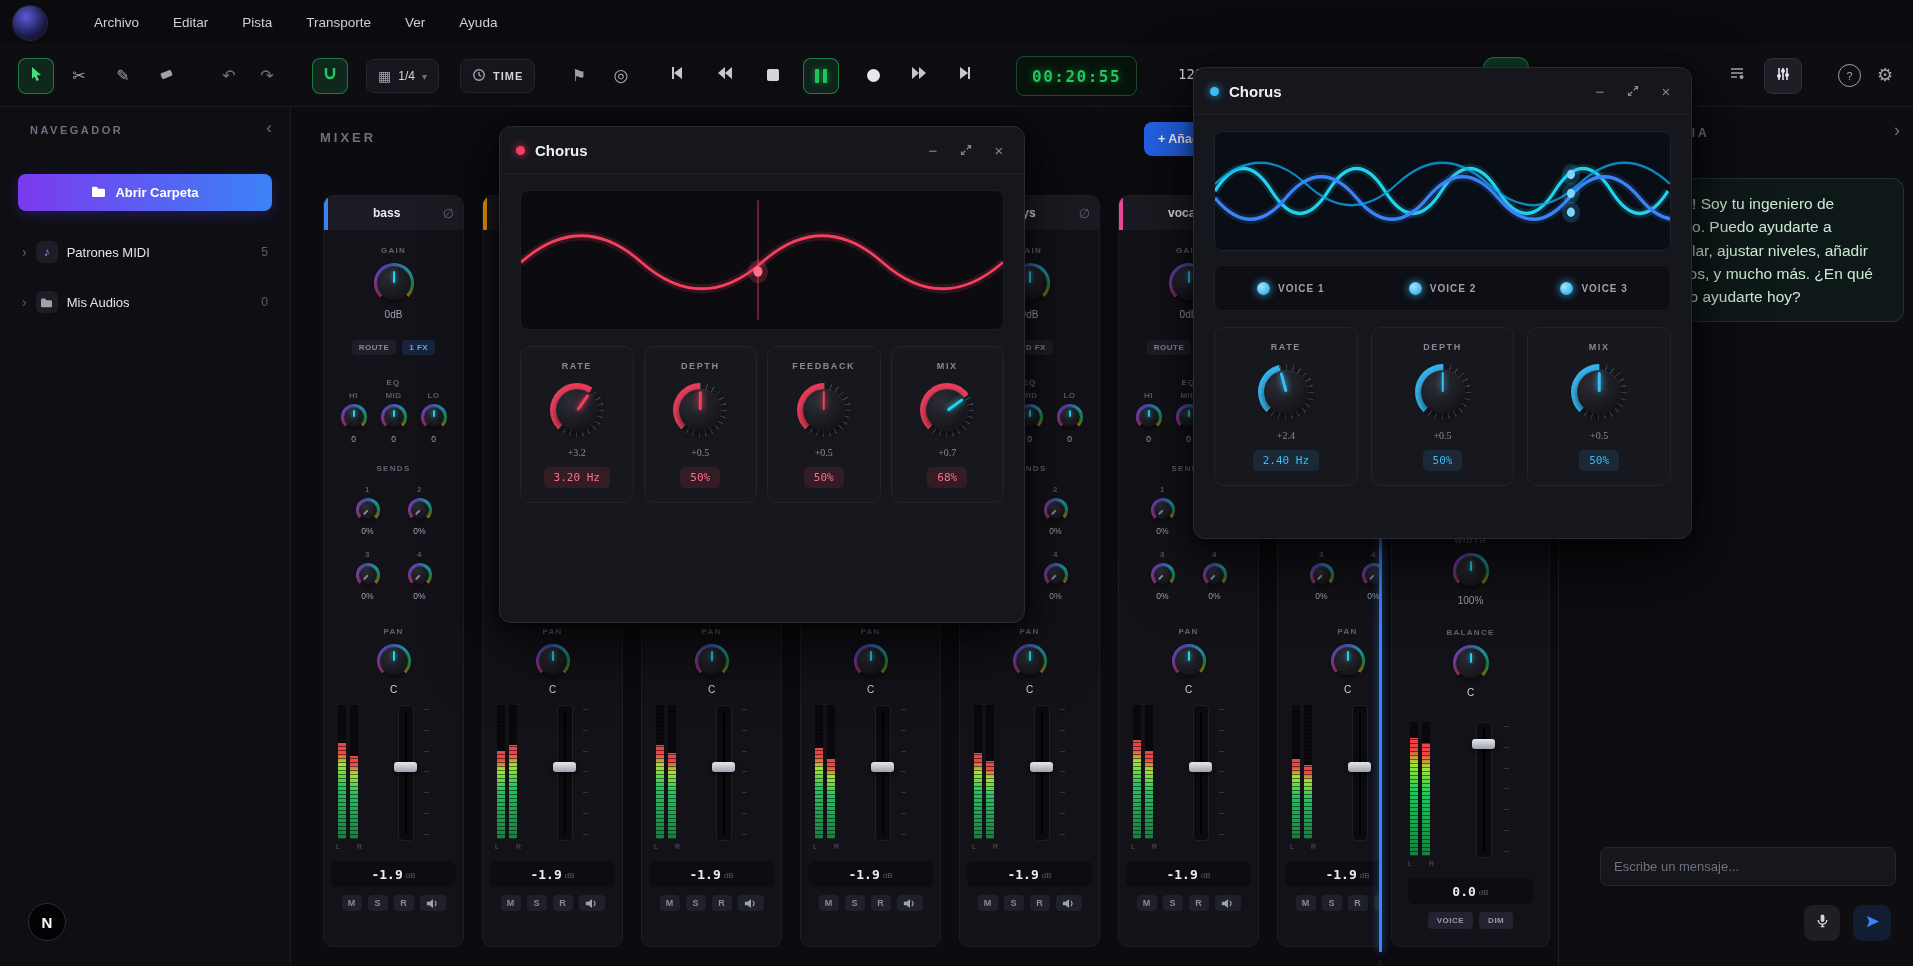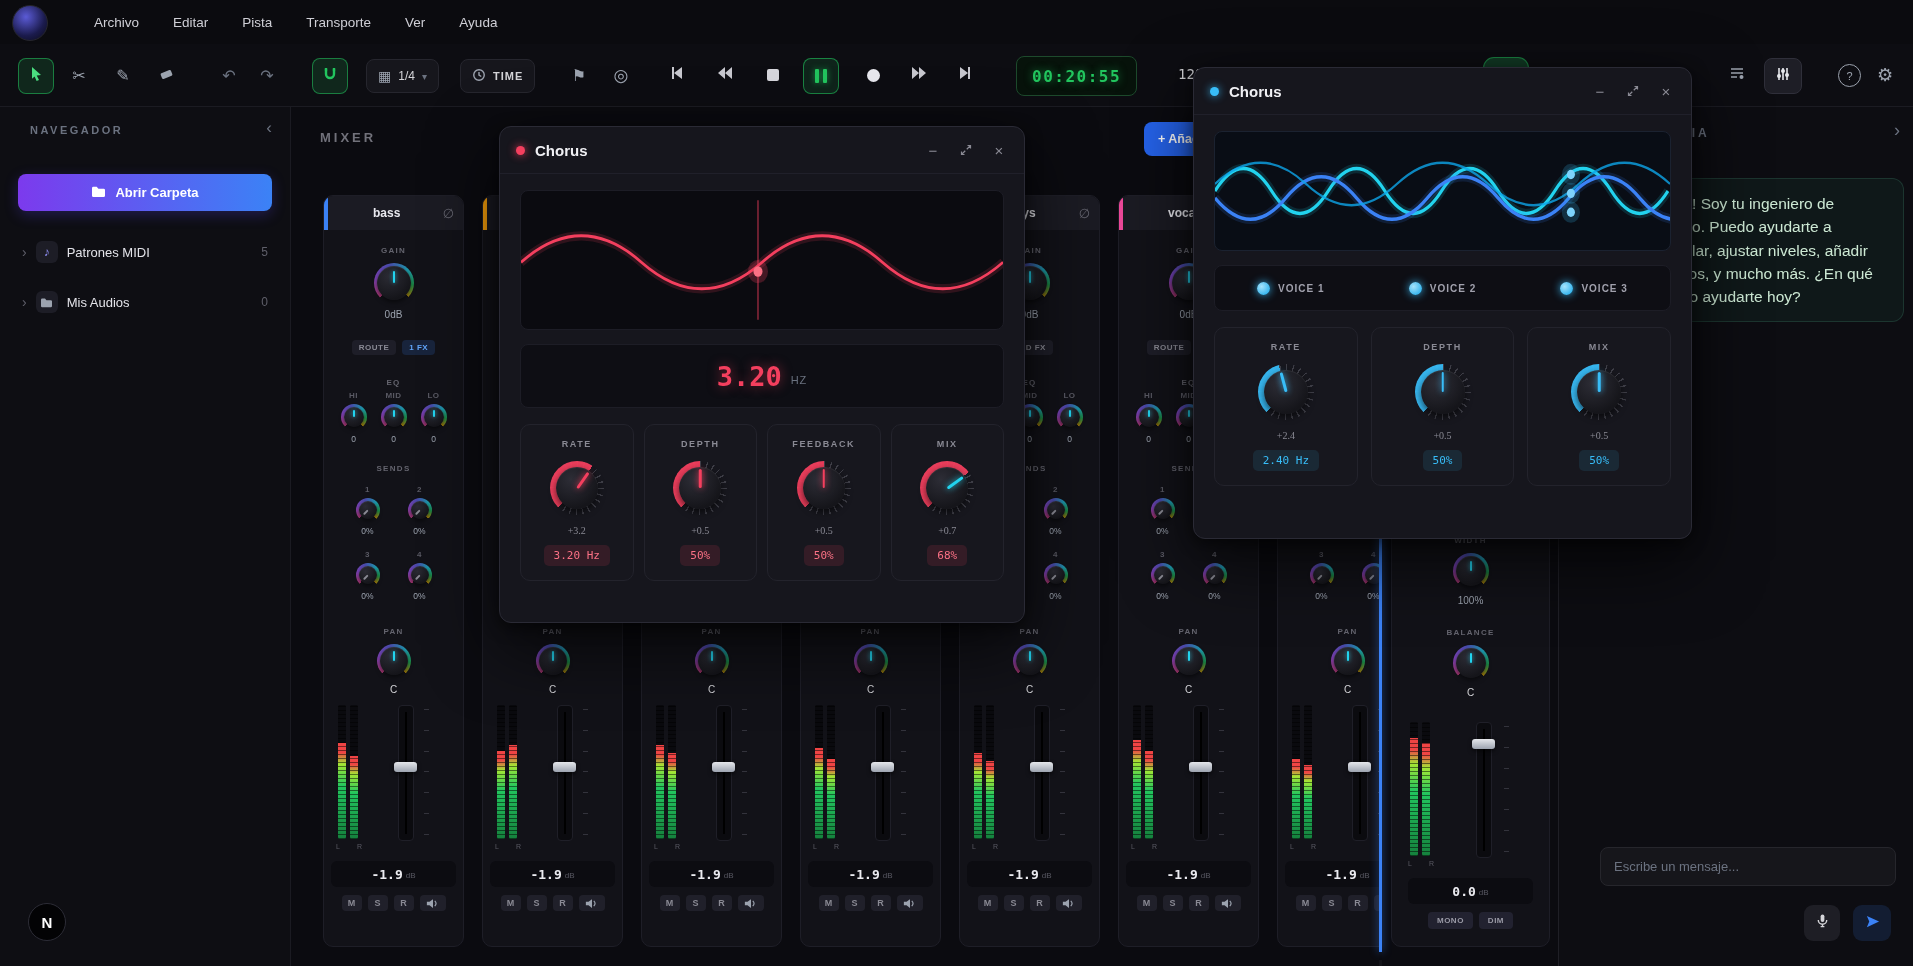--- a/index.html
+++ b/index.html
@@ -1420,21 +1420,21 @@
             <span></span>
             <span></span>
             <span></span>
           </div>
       </div>
       <div class="dbrow">
         <span class="dbval">0.0</span>
         <span class="dbunit">dB</span>
       </div>
       <div class="btnrow">
-        <span class="mpill">MONO</span>
+        <span class="mpill">VOICE</span>
         <span class="mpill">DIM</span>
       </div>
     </div>
   </div>
 
   <div id="rightpanel">
     <div id="aititle">ASISTENTE IA</div>
     <div id="aiexpand">›</div>
     <div id="aibubble">¡Hola! Soy tu ingeniero de sonido. Puedo ayudarte a mezclar, ajustar niveles, añadir efectos, y mucho más. ¿En qué puedo ayudarte hoy?</div>
     <input id="chatinput" placeholder="Escribe un mensaje..." style="">
@@ -1467,24 +1467,20 @@
       </span>
     </div>
     <div class="fdisp">
       <svg width="100%" height="100%" viewBox="0 0 480 120" preserveAspectRatio="none">
         <path d="M0,62 Q60,16 120,62 T240,62 T360,62 T480,62" fill="none" stroke="#f43f5e" stroke-width="8" opacity="0.16"></path>
         <path d="M0,62 Q60,16 120,62 T240,62 T360,62 T480,62" fill="none" stroke="#f43f5e" stroke-width="2.5"></path>
         <line x1="236" y1="8" x2="236" y2="112" stroke="#f43f5e" stroke-width="1.5" opacity="0.55"></line>
         <circle cx="236" cy="70" r="10" fill="#f43f5e" opacity="0.25"></circle>
         <circle cx="236" cy="70" r="4.5" fill="#fb7185"></circle>
       </svg>
-    </div>
-    <div class="ffreq">
-      <span class="ffv">3.20</span>
-      <span class="ffu">HZ</span>
     </div>
     <div class="prow">
       <div class="pcard">
         <span class="plabel">RATE</span>
         <div class="dknob dk54" style="--ac:#f43f5e;--arc:170;--rot:35deg">
             <div class="dk-t"></div>
             <div class="dk-a"></div>
             <div class="dk-f"></div>
             <div class="dk-p"></div>
           </div>

